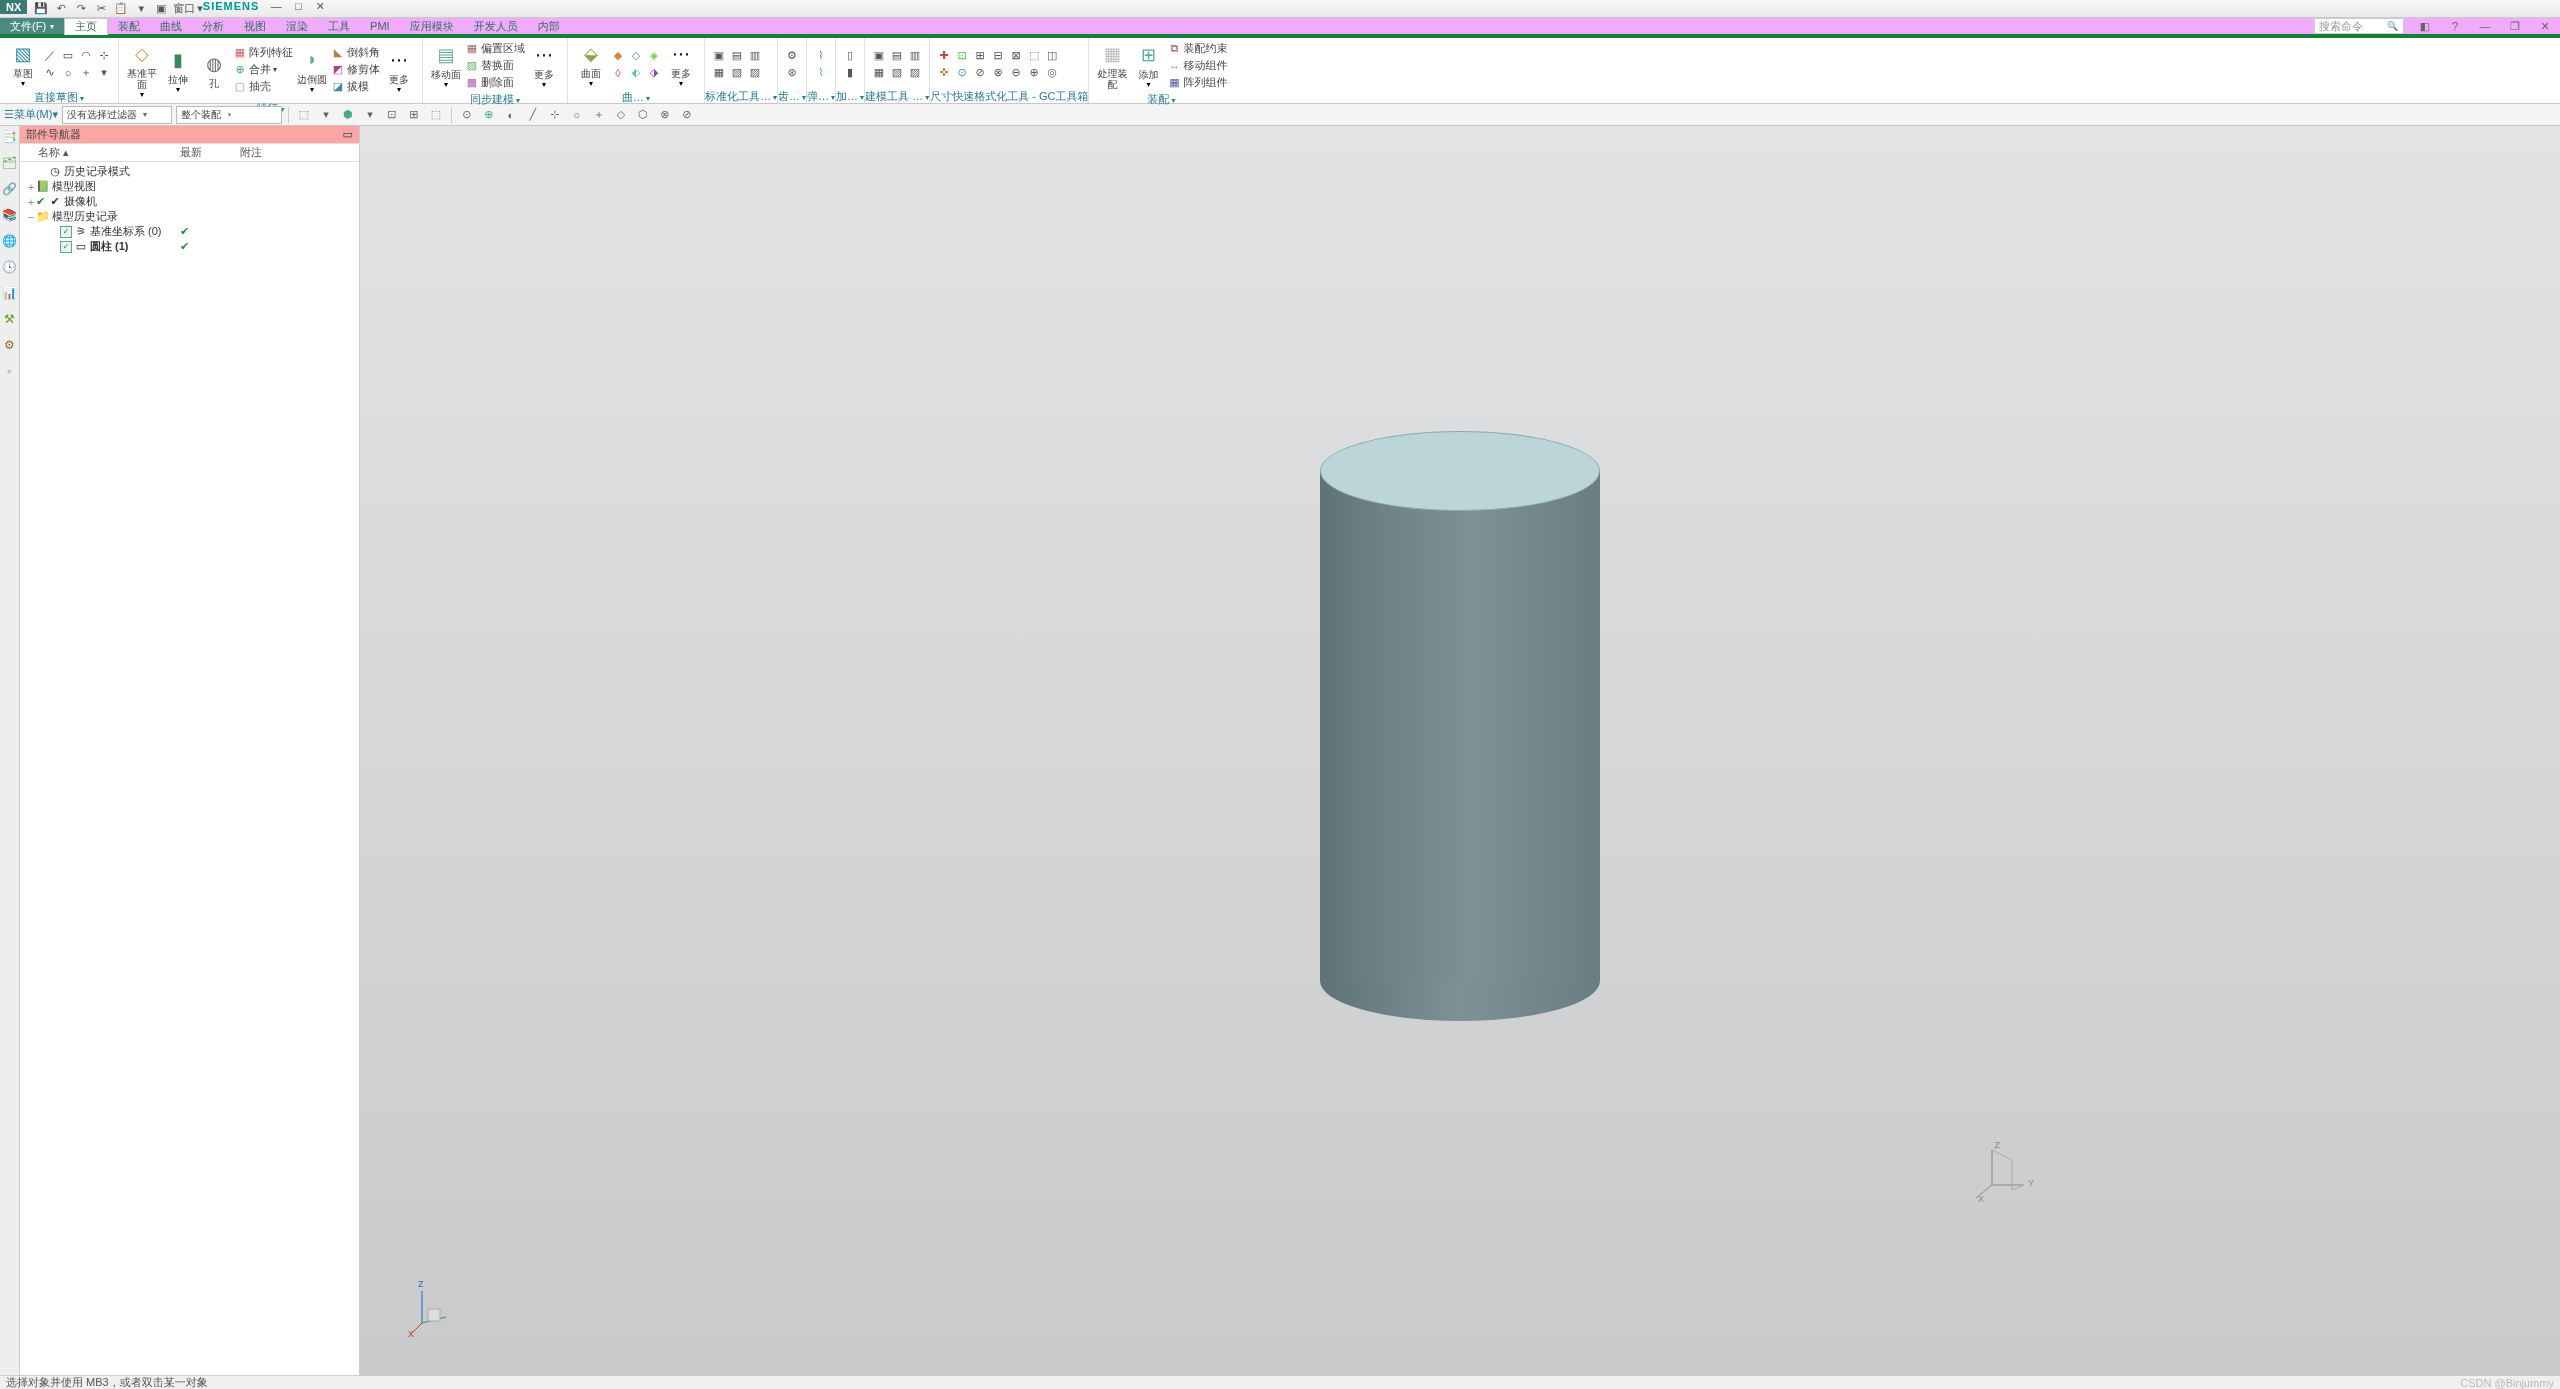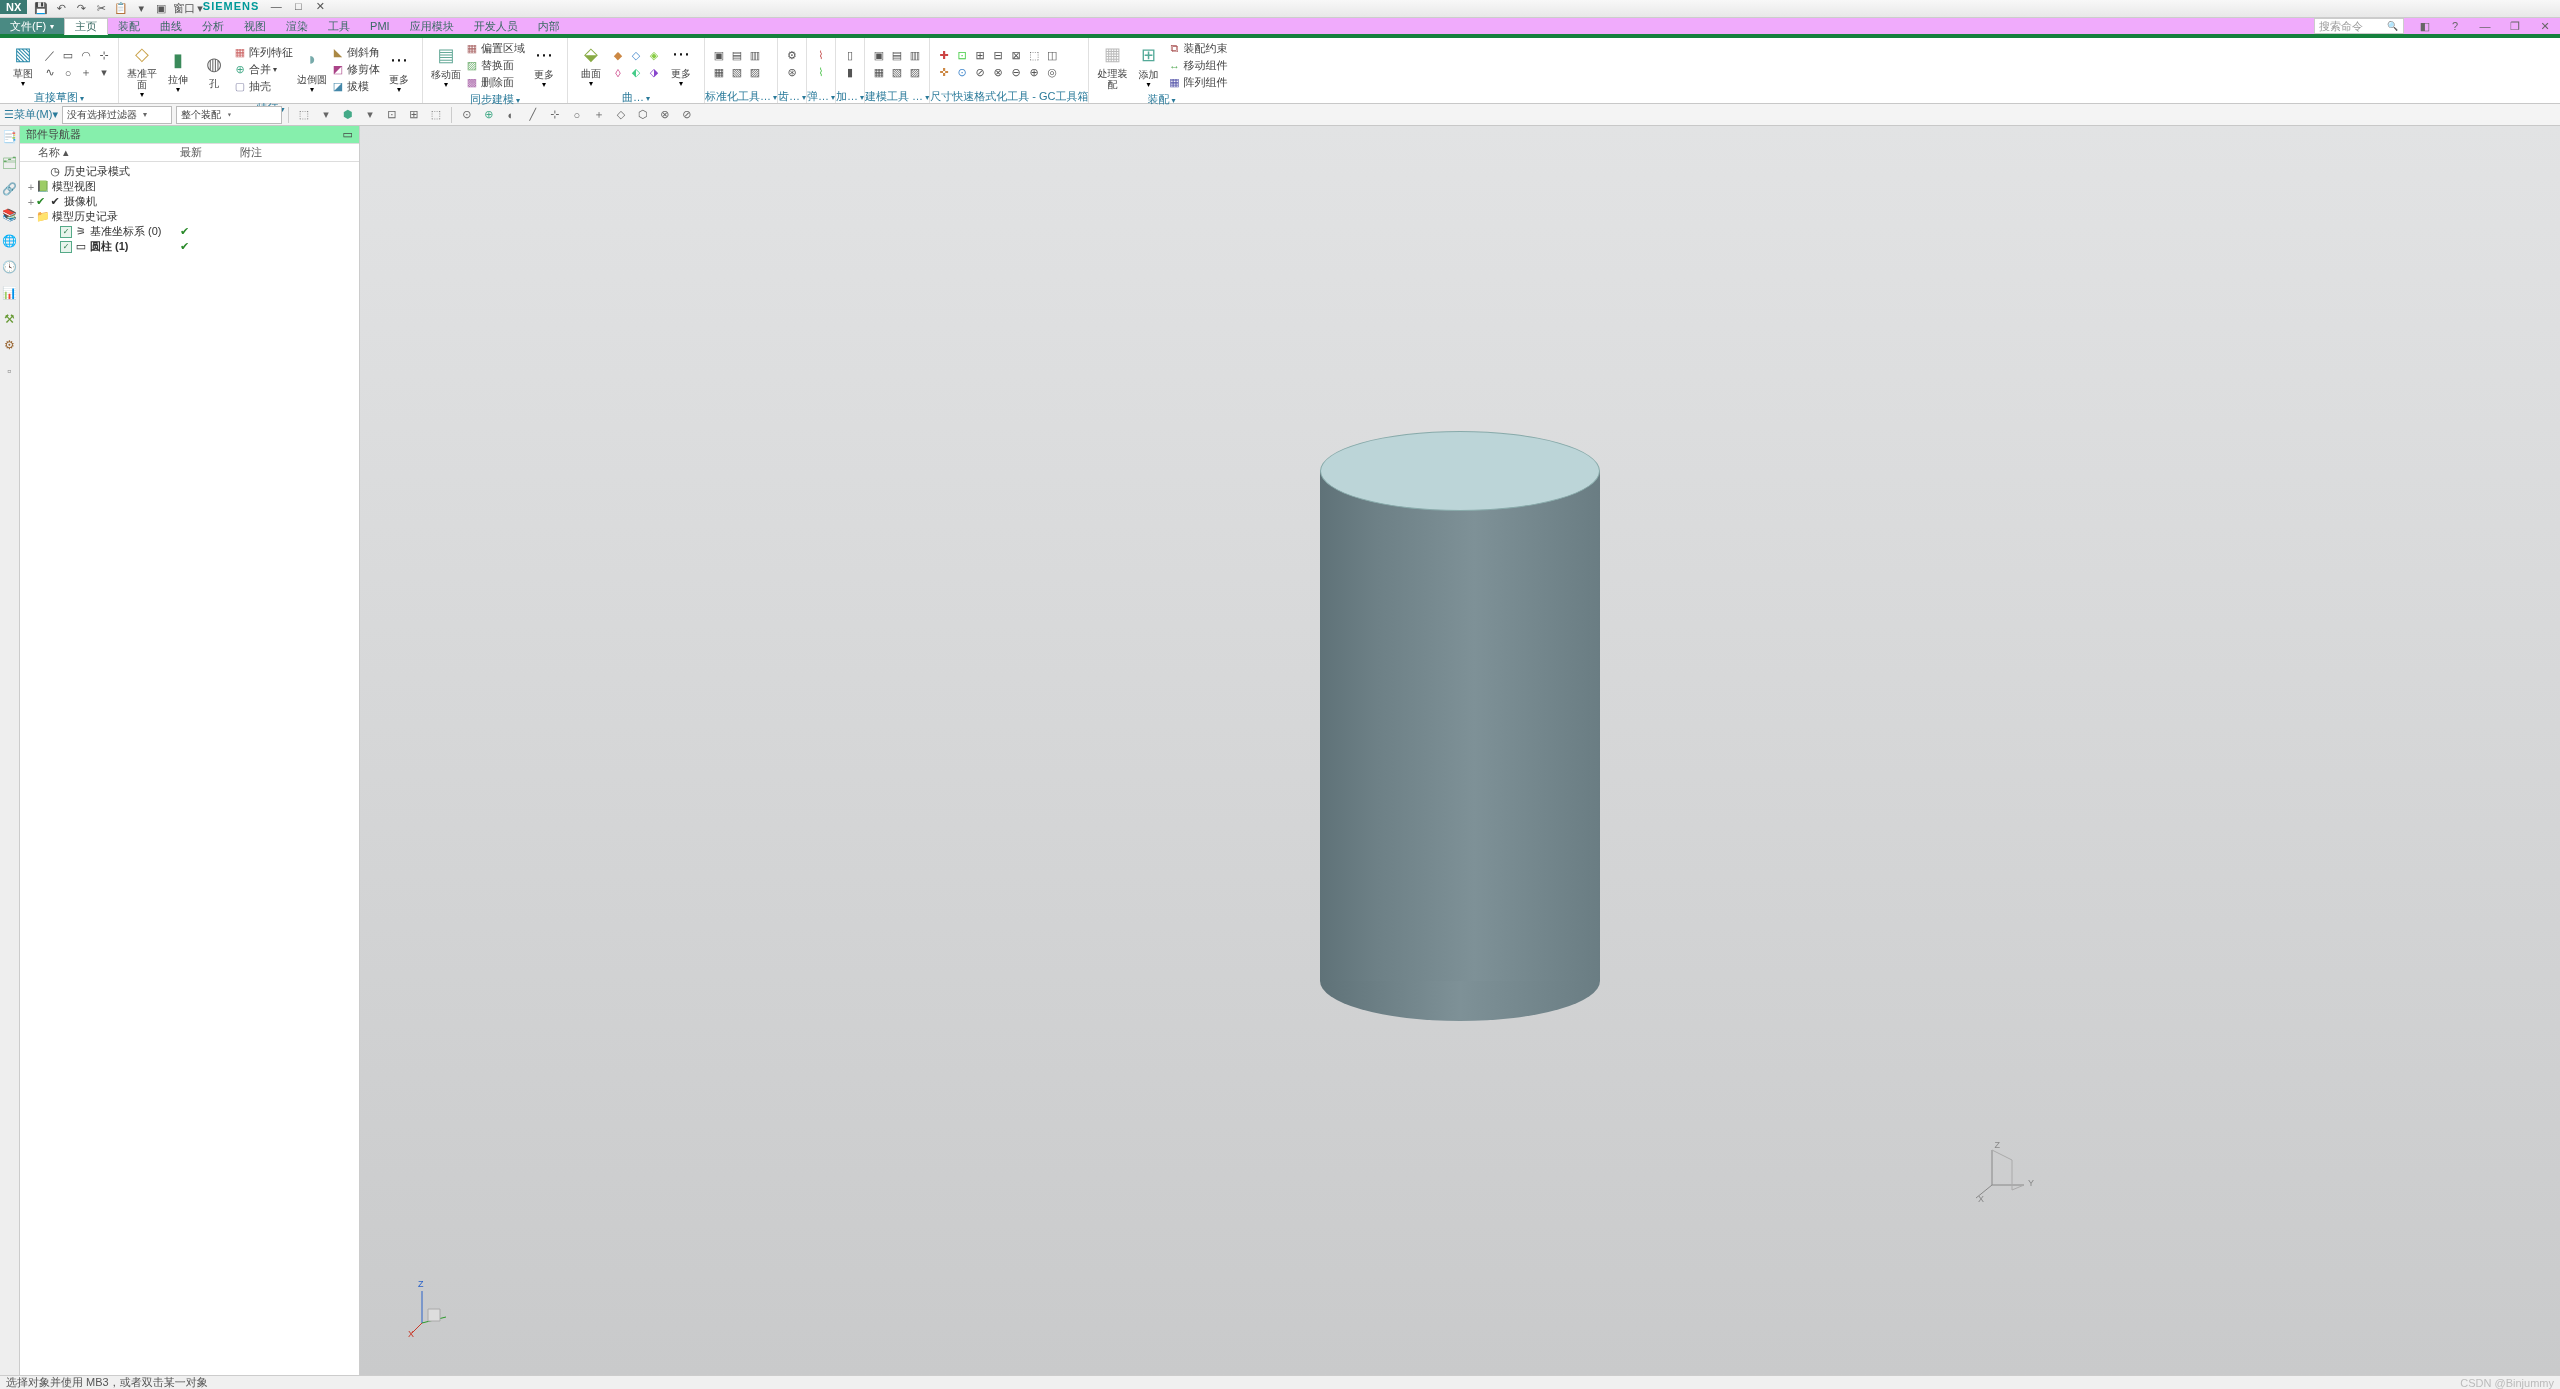--- a/index.html
+++ b/index.html
@@ -46,21 +46,21 @@
 .fb-sep{width:1px;height:16px;background:#ccc;margin:0 2px;}
 .fb-btn{width:18px;height:18px;display:flex;align-items:center;justify-content:center;color:#666;cursor:pointer;font-size:11px;}
 
 
 .main { position: absolute; top: 126px; bottom: 14px; left: 0; right: 0; display: flex; }
 .left-rail { width: 20px; background: #eee; border-right: 1px solid #ccc; display: flex; flex-direction: column; align-items: center; padding-top: 4px; gap: 10px; }
 .left-rail .ri { width: 16px; height: 16px; font-size: 12px; cursor: pointer; text-align:center;}
 
 
 .nav { width: 340px; background: #fff; border-right: 1px solid #ccc; display: flex; flex-direction: column; }
-.nav-title { height: 18px; background: #86efac; border-bottom: 1px solid #ddd; display: flex; align-items: center; padding: 0 6px; color: #444; justify-content:space-between;}
+.nav-title { height: 18px; background: #fca5a5; border-bottom: 1px solid #ddd; display: flex; align-items: center; padding: 0 6px; color: #444; justify-content:space-between;}
 .nav-title .pin{cursor:pointer;}
 .nav-header { height: 18px; border-bottom: 1px solid #ddd; display: flex; align-items: center; font-size: 10px; color: #555; }
 .nav-header .c1 { width: 160px; padding-left: 18px; }
 .nav-header .c2 { width: 60px; }
 .nav-header .c3 { flex: 1; }
 .tree { flex: 1; overflow: auto; padding: 2px 0; }
 .tree-row { display: flex; align-items: center; height: 15px; font-size: 10px; color: #333; }
 .tree-row .ind { display:inline-block; }
 .tree-row .exp { width: 10px; text-align: center; color: #888; cursor: pointer; }
 .tree-row .chk { width: 12px; height: 12px; border: 1px solid #5a8; background: #e8f4ec; margin-right: 2px; display:inline-flex; align-items:center; justify-content:center; font-size:8px; color:#2a7a4a;}

